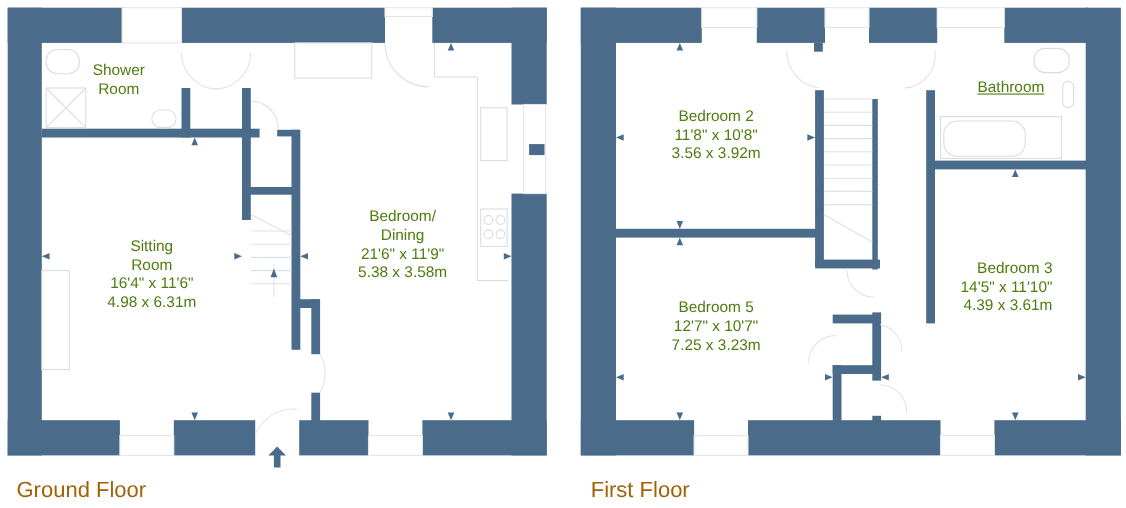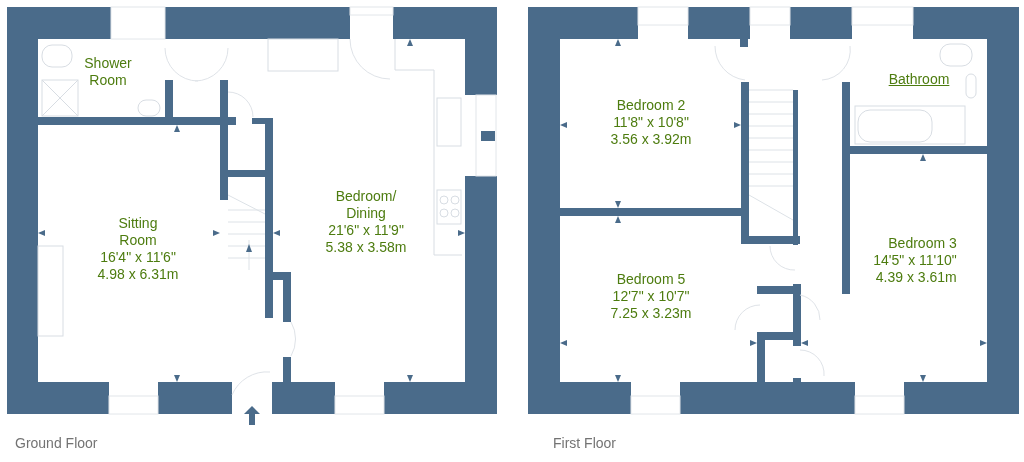--- a/index.html
+++ b/index.html
@@ -6,21 +6,21 @@
   body { width:1024px; height:462px; position:relative; overflow:hidden; font-family:"Liberation Sans", sans-serif; }
   svg.plan { position:absolute; left:0; top:0; }
   .wall { fill:#4a6b8a; }
   .fixture { fill:none; stroke:#d8dde3; stroke-width:1; }
   .door { fill:none; stroke:#dfe3e8; stroke-width:1; }
   .win { fill:#ffffff; stroke:#e2e6ea; stroke-width:1; }
   .stair { stroke:#dde2e7; stroke-width:1; }
   .marker { fill:#4a6b8a; }
   .label { position:absolute; color:#4d7c0f; font-size:14px; line-height:17px; text-align:center; white-space:nowrap; transform:translateX(-50%); }
   .label span { display:block; }
-  .floor-label { position:absolute; color:#737373; font-size:14px; }
+  .floor-label { position:absolute; color:#a16207; font-size:20px; }
 </style>
 </head>
 <body>
 
 <svg class="plan" width="1024" height="462" viewBox="0 0 1024 462">
 
   <g>
 
     <rect class="wall" x="7" y="7" width="31" height="407"></rect>
     <rect class="wall" x="7" y="7" width="104" height="32"></rect>
@@ -199,13 +199,13 @@
   <span>12'7" x 10'7"</span>
   <span>7.25 x 3.23m</span>
 </div>
 <div class="label" style="left:915px; top:235px;text-align:right;">
   <span>Bedroom 3</span>
   <span>14'5" x 11'10"</span>
   <span>4.39 x 3.61m</span>
 </div>
 
 <div class="floor-label" style="left:15px; top:435px;">Ground Floor</div>
-<div class="floor-label" style="left:553px; top:435px;">First Floor</div>
+<div class="floor-label" style="left:537px; top:435px;">First Floor</div>
 
 </body></html>

